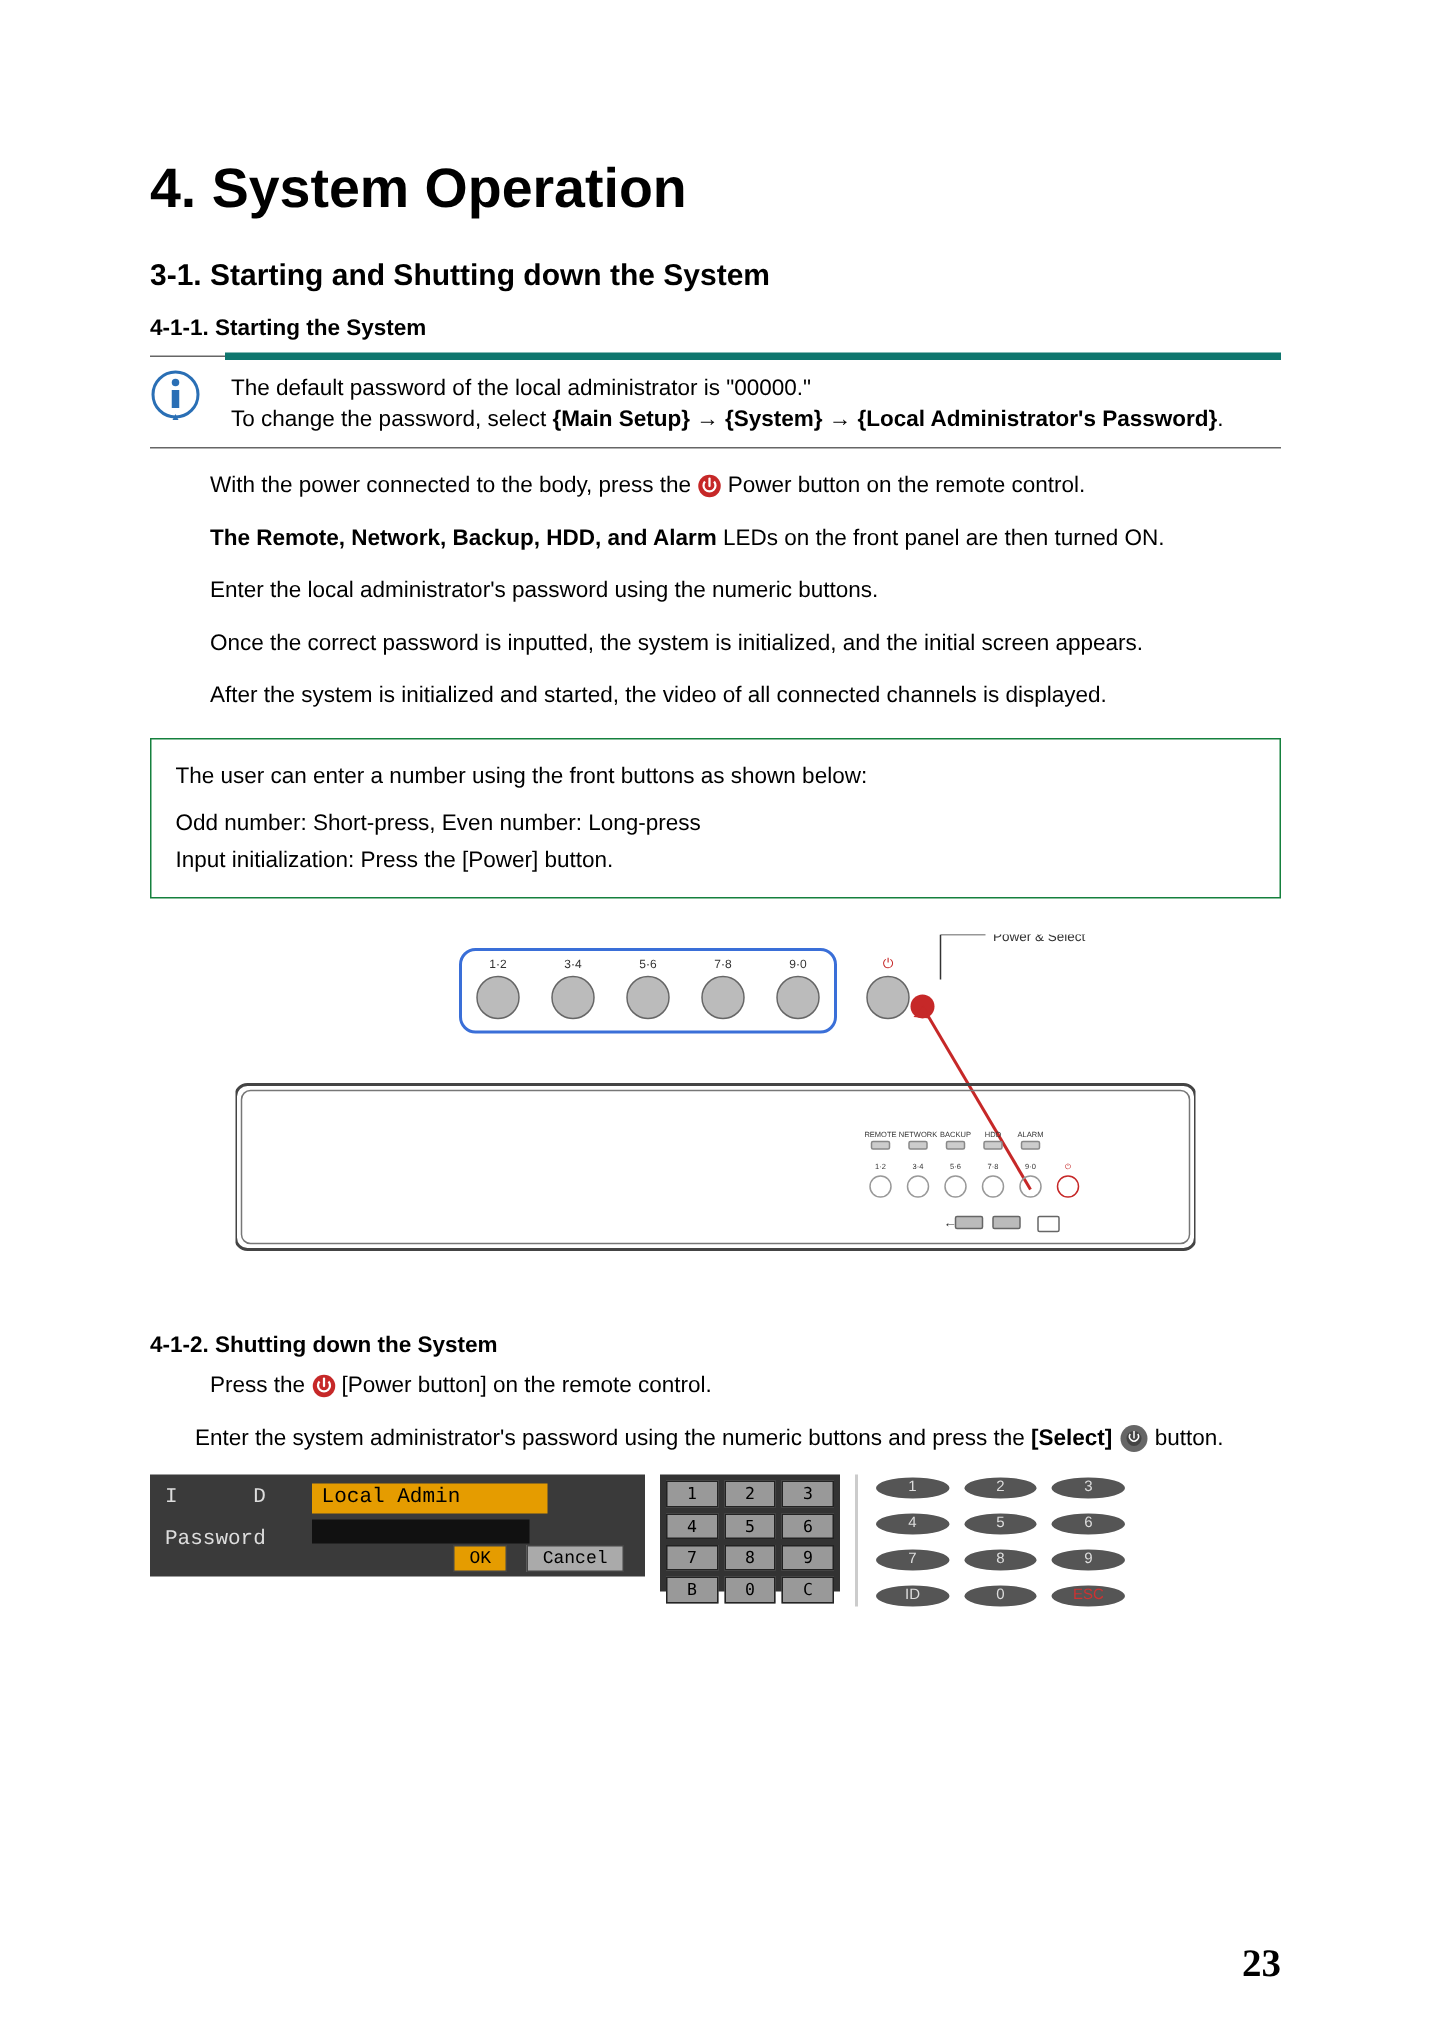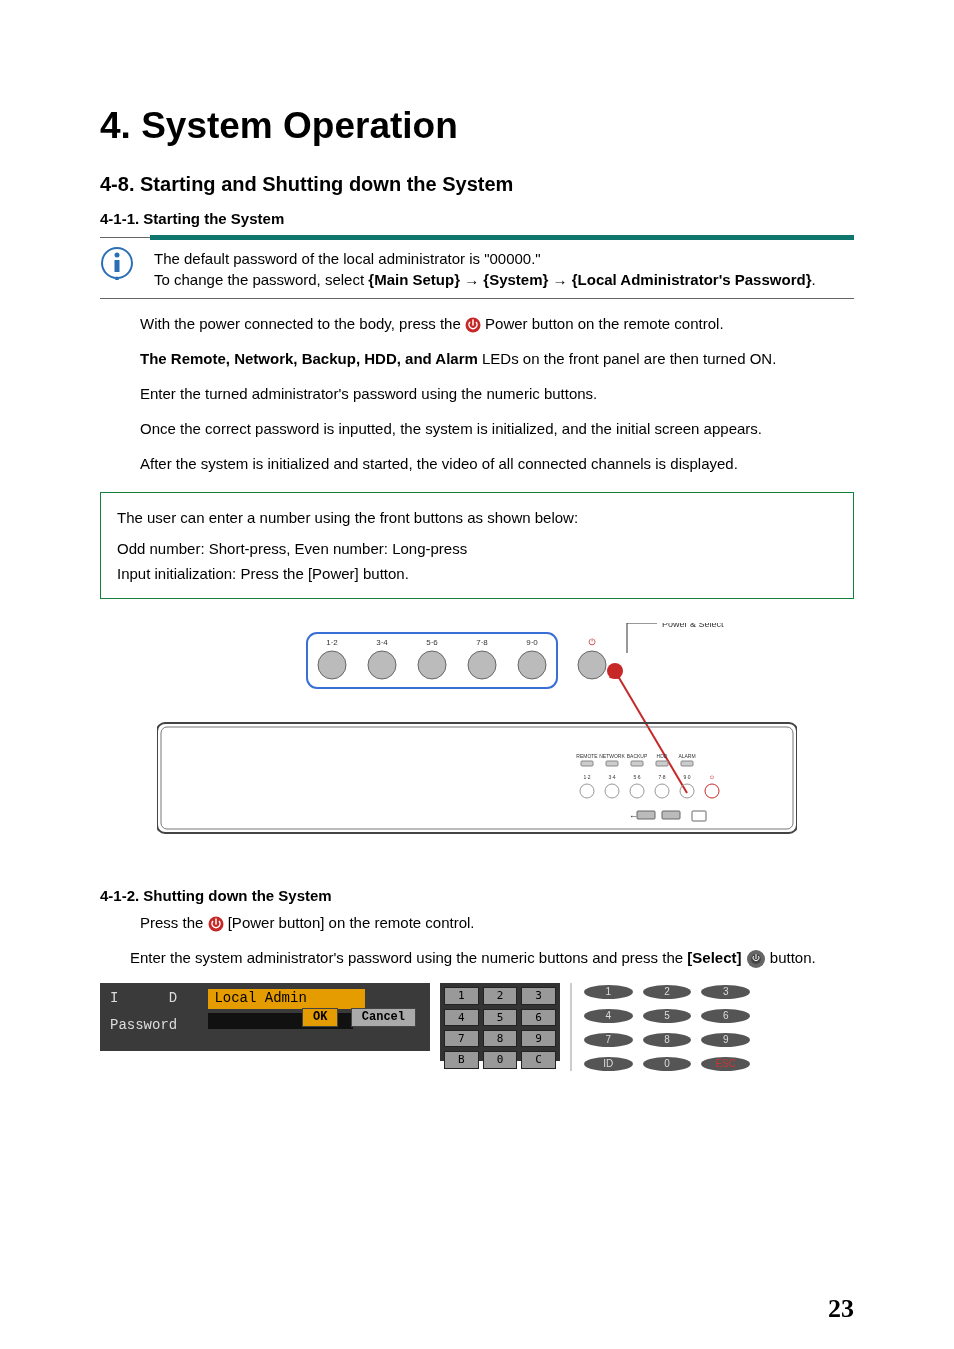--- a/index.html
+++ b/index.html
@@ -116,21 +116,21 @@
   .login-btn {
     display: inline-block;
     background: #aaa;
     color: #000;
     font-size: 12px;
     padding: 0 10px;
     margin-right: 4px;
     border: 1px solid #444;
   }
   .login-btn.ok { background: #e59c00; }
-  .login-btn-row { position: absolute; right: 10px; bottom: 24px; font-weight: bold; }
+  .login-btn-row { position: absolute; right: 10px; bottom: 2px; }
   .keypad {
     width: 120px;
     height: 78px;
     background: #333;
     display: grid;
     grid-template-columns: repeat(3, 1fr);
     grid-template-rows: repeat(4, 1fr);
     gap: 4px;
     padding: 4px;
     box-sizing: border-box;
@@ -178,21 +178,21 @@
     font-size: 26px;
     font-weight: bold;
   }
   .bold { font-weight: bold; }
 </style>
 </head>
 <body>
 
 <div class="page">
   <h1>4. System Operation</h1>
-  <h2>4-8. Starting and Shutting down the System</h2>
+  <h2>3-1. Starting and Shutting down the System</h2>
   <h3>4-1-1. Starting the System</h3>
 
   <table class="info-table">
     <tbody>
         <tr>
       <td class="icon-cell">
         <span class="info-icon">
           <svg viewBox="0 0 34 34">
             <circle cx="17" cy="17" r="15" fill="none" stroke="#2a6fb5" stroke-width="2"></circle>
             <circle cx="17" cy="9" r="2.5" fill="#2a6fb5"></circle>
@@ -220,21 +220,21 @@
           <path d="M5 5 a4 4 0 1 0 6 0" fill="none" stroke="#fff" stroke-width="1.5"></path>
         </svg>
     </span>
     <span> Power button on the remote control.</span>
   </p>
 
   <p class="body-text">
     <span class="bold">The Remote, Network, Backup, HDD, and Alarm</span><span> LEDs on the front panel are then turned ON.</span>
   </p>
 
-  <p class="body-text">Enter the turned administrator's password using the numeric buttons.</p>
+  <p class="body-text">Enter the local administrator's password using the numeric buttons.</p>
   <p class="body-text">Once the correct password is inputted, the system is initialized, and the initial screen appears.</p>
   <p class="body-text">After the system is initialized and started, the video of all connected channels is displayed.</p>
 
   <div class="box-note">
     <div>The user can enter a number using the front buttons as shown below:</div>
     <div style="margin-top:10px"> Odd number: Short-press, Even number: Long-press</div>
     <div style="margin-top:4px"> Input initialization: Press the [Power] button.</div>
   </div>
 
   <div class="diagram-wrapper">

